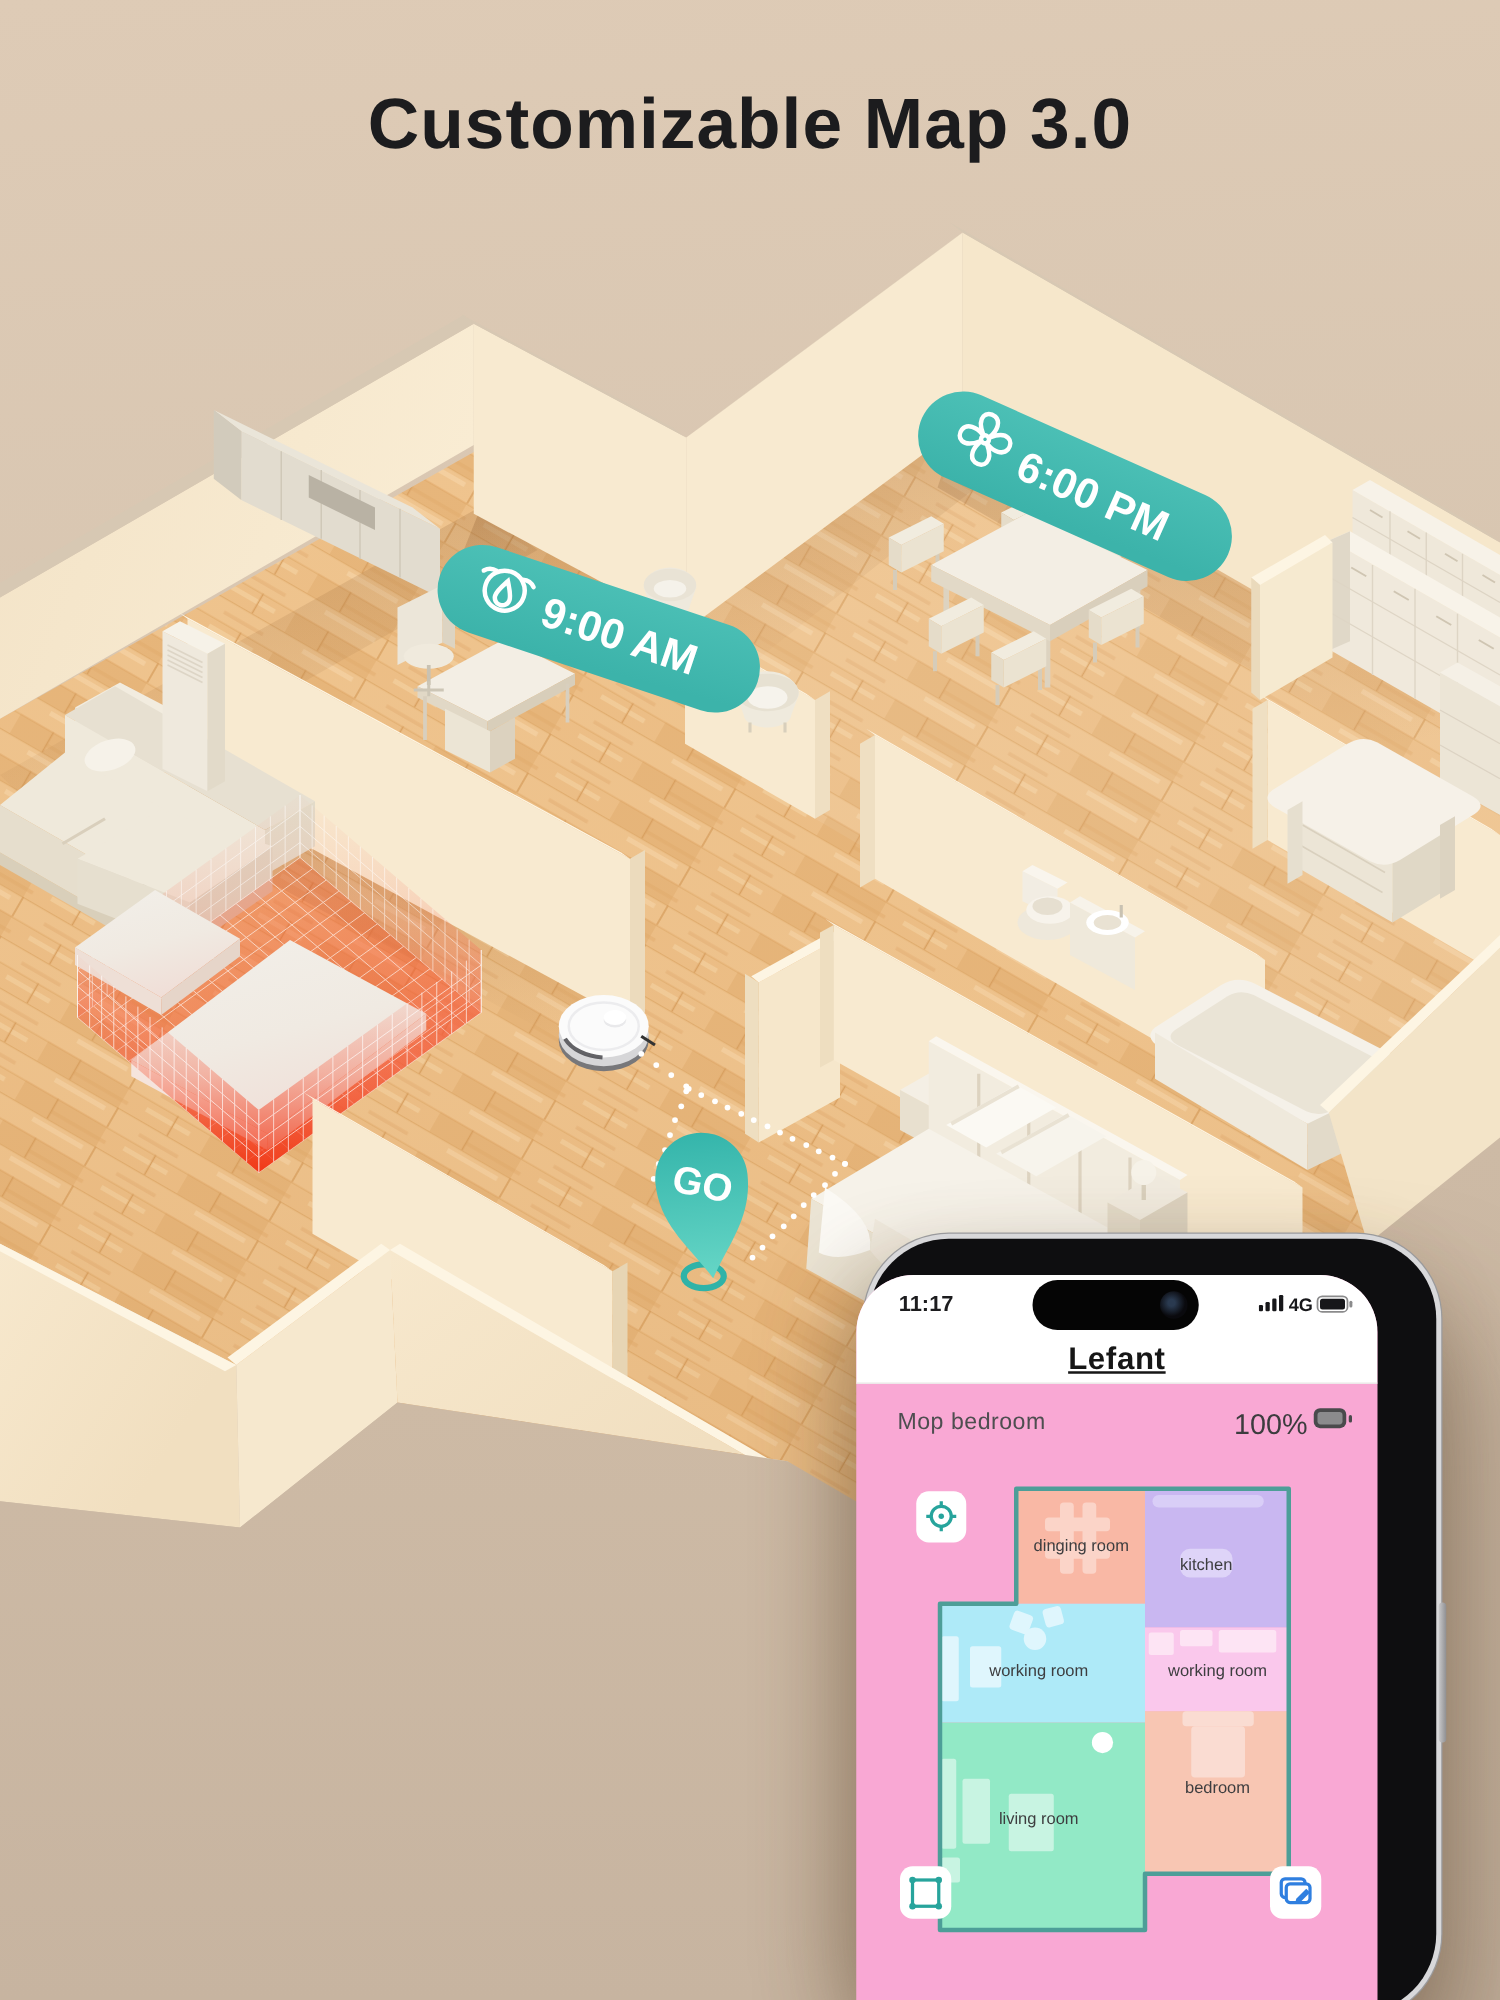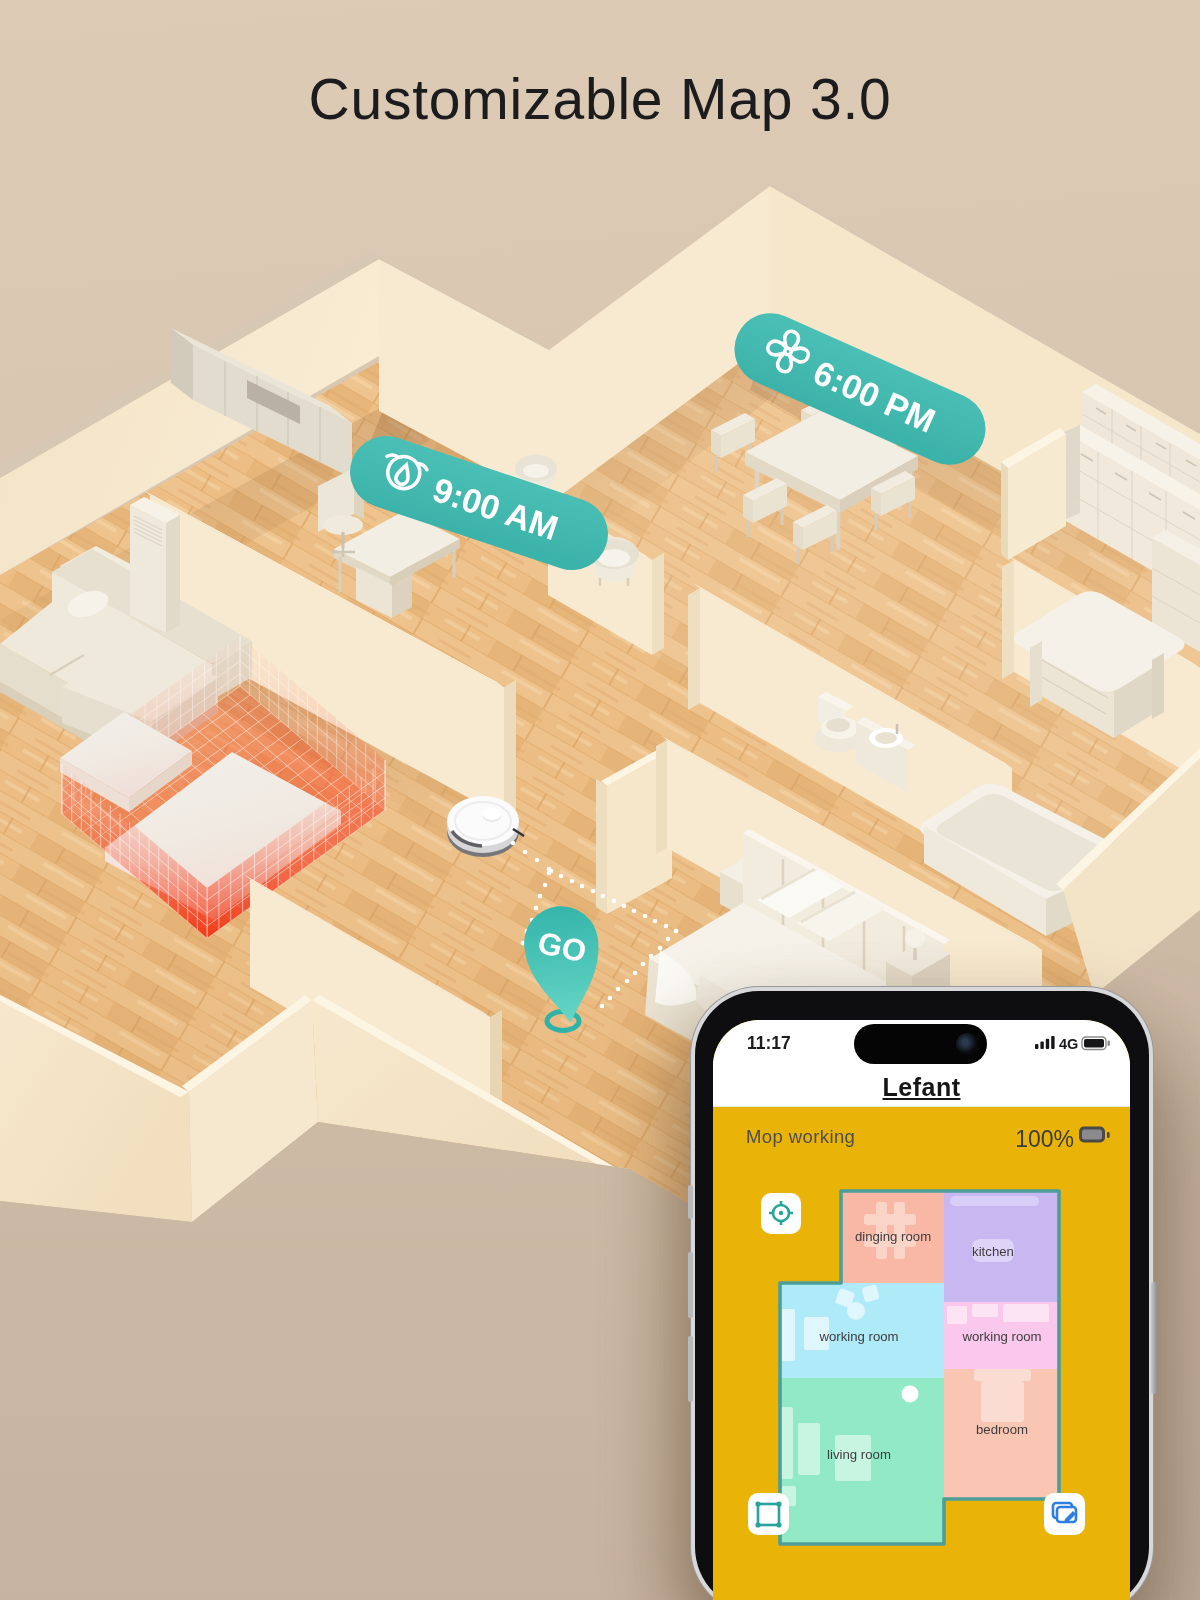--- a/index.html
+++ b/index.html
@@ -1,21 +1,21 @@
 <!DOCTYPE html>
 <html><head><meta charset="utf-8">
 <style>
  html,body{margin:0;padding:0;}
  body{width:1200px;height:1600px;overflow:hidden;position:relative;
    background:linear-gradient(175deg,#decbb6 0%,#d6c4af 45%,#c9b7a2 100%);
    font-family:'Liberation Sans',sans-serif;}
 </style></head>
 <body>
 
-<div style="position:absolute;left:0;top:66px;width:1200px;text-align:center;font-size:57px;font-weight:normal;color:#1c1c1e;letter-spacing:0.8px;">Customizable Map 3.0</div>
+<div style="position:absolute;left:0;top:66px;width:1200px;text-align:center;font-size:57px;font-weight:bold;color:#1c1c1e;letter-spacing:0.8px;">Customizable Map 3.0</div>
 
 <svg width="1200" height="1600" viewBox="0 0 1200 1600" style="position:absolute;left:0;top:0;">
 
 <defs>
 <pattern id="wood" patternUnits="userSpaceOnUse" width="150" height="36" patternTransform="rotate(30 0 0)">
   <rect width="150" height="36" fill="#ebbb82"></rect>
   <rect y="0" width="150" height="18" fill="#efc48e"></rect>
   <rect y="18" width="75" height="18" fill="#e7b67b"></rect>
   <rect x="75" y="18" width="75" height="18" fill="#edbf87"></rect>
   <rect x="20" y="4" width="46" height="4" fill="#f7d9ac" opacity="0.55"></rect>
@@ -682,21 +682,21 @@
 
 <div style="position:absolute;left:695px;top:991px;width:454px;height:620px;background:#0e0e10;
  border-radius:64px;box-shadow:0 0 0 4px #d8d8da, 0 0 0 5px #9a9a9c, -20px 30px 70px rgba(95,70,45,0.45), 30px 60px 100px rgba(80,60,40,0.4);"></div>
 
 <div style="position:absolute;left:1151px;top:1282px;width:6px;height:112px;background:linear-gradient(90deg,#c8c8ca,#8f8f91);border-radius:3px;"></div>
 
 <div style="position:absolute;left:688px;top:1185px;width:5px;height:34px;background:#b9b9bb;border-radius:2px;"></div>
 <div style="position:absolute;left:688px;top:1252px;width:5px;height:66px;background:#b9b9bb;border-radius:2px;"></div>
 <div style="position:absolute;left:688px;top:1336px;width:5px;height:66px;background:#b9b9bb;border-radius:2px;"></div>
 
-<div style="position:absolute;left:713px;top:1020px;width:417px;height:580px;background:#eab308;
+<div style="position:absolute;left:685px;top:1020px;width:417px;height:580px;background:#f9a8d4;
  border-radius:46px 46px 0 0;overflow:hidden;font-family:'Liberation Sans',sans-serif;">
 
   <div style="position:absolute;left:0;top:0;width:100%;height:86px;background:#ffffff;border-bottom:1px solid #e9e8e6;"></div>
 
   <div style="position:absolute;left:34px;top:13px;font-size:17.5px;font-weight:bold;color:#1c1c1e;">11:17</div>
 
   <div style="position:absolute;left:141px;top:4px;width:133px;height:40px;background:#050505;border-radius:21px;"></div>
   <div style="position:absolute;left:243px;top:13px;width:22px;height:22px;background:radial-gradient(circle at 42% 42%, #2a3a50 15%, #0a0a0e 60%);border-radius:50%;"></div>
 
   <svg style="position:absolute;left:322px;top:13px;" width="78" height="20" viewBox="0 0 78 20">
@@ -707,21 +707,21 @@
         <rect x="16.2" y="3" width="3.4" height="13" rx="1"></rect>
     <text x="24" y="16" font-size="14.5" font-weight="bold" font-family="Liberation Sans,sans-serif">4G</text>
     <rect x="47" y="4" width="24" height="12.5" rx="3.8" fill="none" stroke="#17171a" stroke-width="1.4" opacity="0.5"></rect>
     <rect x="49" y="6" width="20" height="8.5" rx="2" fill="#17171a"></rect>
     <rect x="72.5" y="7.5" width="2.4" height="5.5" rx="1.2" fill="#17171a" opacity="0.5"></rect>
       </g>
   </svg>
 
   <div style="position:absolute;left:0;top:53px;width:100%;text-align:center;font-size:25px;font-weight:bold;color:#161616;letter-spacing:0.5px;text-decoration:underline;">Lefant</div>
 
-  <div style="position:absolute;left:33px;top:106px;font-size:18.5px;color:#4e4e50;letter-spacing:0.4px;">Mop working</div>
+  <div style="position:absolute;left:33px;top:106px;font-size:18.5px;color:#4e4e50;letter-spacing:0.4px;">Mop bedroom</div>
   <div style="position:absolute;right:56px;top:106px;font-size:23px;color:#3c3c3e;">100%</div>
   <svg style="position:absolute;right:20px;top:105px;" width="32" height="20" viewBox="0 0 32 20">
     <rect x="1" y="1.5" width="26" height="16" rx="5" fill="#4a4a4c"></rect>
     <rect x="4" y="4.5" width="20" height="10" rx="2.5" fill="#8b8b8d"></rect>
     <rect x="29" y="7" width="2.6" height="6" rx="1.3" fill="#4a4a4c"></rect>
   </svg>
   <svg style="position:absolute;left:0;top:0;" width="417" height="580" viewBox="0 0 417 580">
   <g>
 
   <rect x="128" y="171" width="103" height="92" fill="#f9b8a5"></rect>

